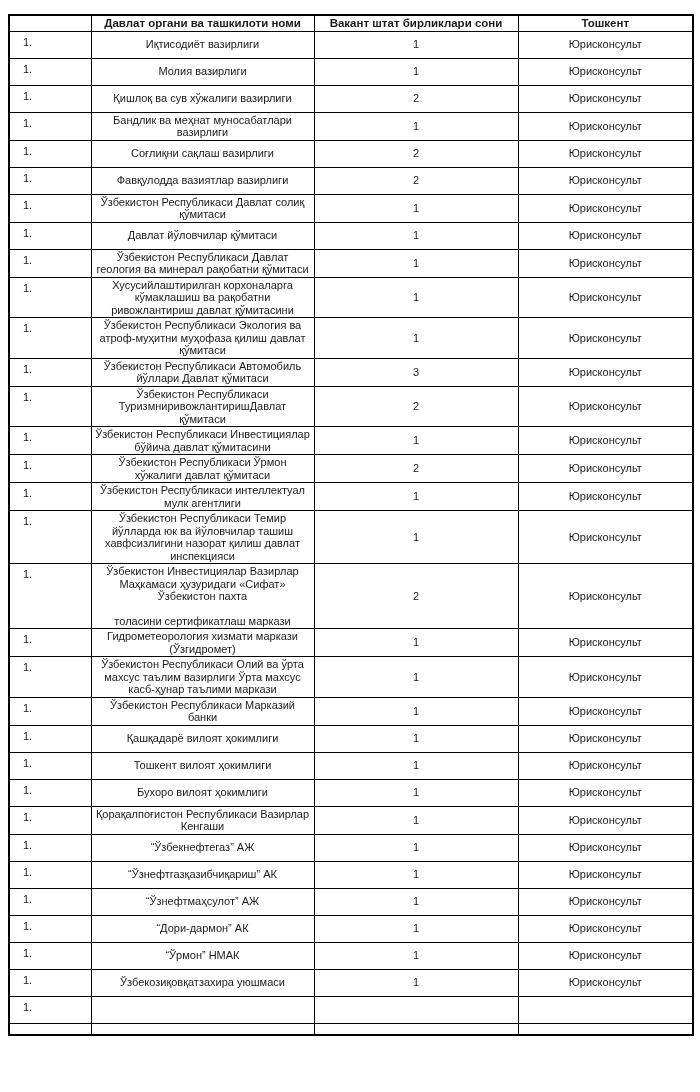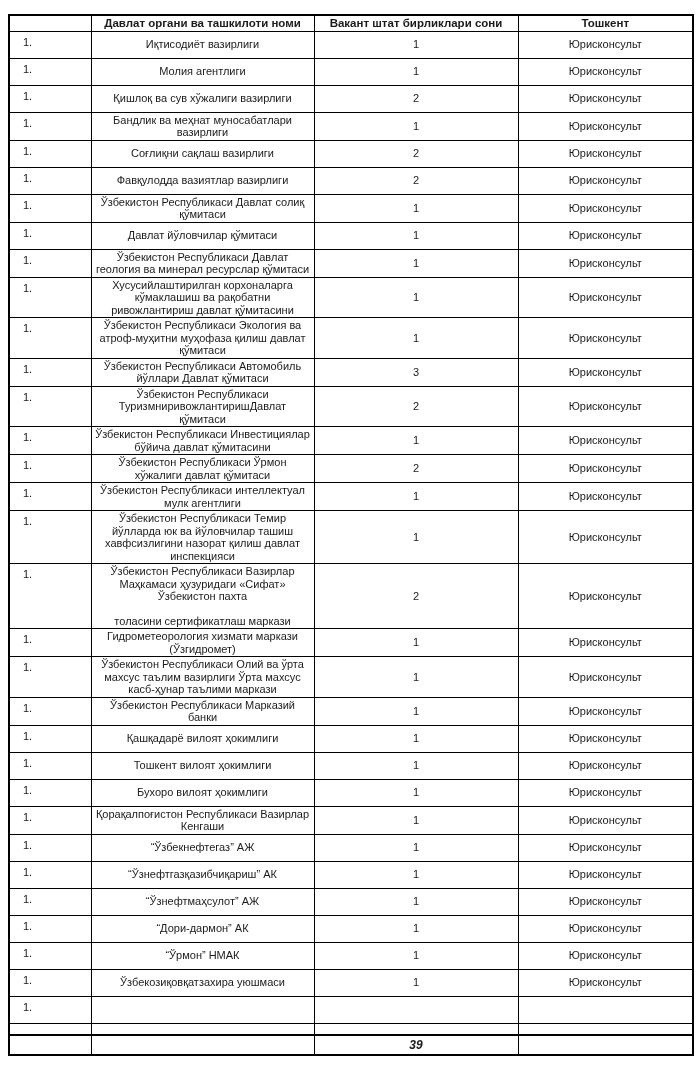--- a/index.html
+++ b/index.html
@@ -91,21 +91,21 @@
     <td class="c-num"><span>1.</span></td>
     <td class="c-name">
             <div class="nm">Иқтисодиёт вазирлиги</div>
           </td>
     <td class="c-count">1</td>
     <td class="c-pos">Юрисконсульт</td>
   </tr>
         <tr>
     <td class="c-num"><span>1.</span></td>
     <td class="c-name">
-            <div class="nm">Молия агентлиги</div>
+            <div class="nm">Молия вазирлиги</div>
           </td>
     <td class="c-count">1</td>
     <td class="c-pos">Юрисконсульт</td>
   </tr>
         <tr>
     <td class="c-num"><span>1.</span></td>
     <td class="c-name">
             <div class="nm">Қишлоқ ва сув хўжалиги вазирлиги</div>
           </td>
     <td class="c-count">2</td>
@@ -147,21 +147,21 @@
     <td class="c-num"><span>1.</span></td>
     <td class="c-name">
             <div class="nm">Давлат йўловчилар қўмитаси</div>
           </td>
     <td class="c-count">1</td>
     <td class="c-pos">Юрисконсульт</td>
   </tr>
         <tr>
     <td class="c-num"><span>1.</span></td>
     <td class="c-name">
-            <div class="nm">Ўзбекистон Республикаси Давлат геология ва минерал ресурслар қўмитаси</div>
+            <div class="nm">Ўзбекистон Республикаси Давлат геология ва минерал рақобатни қўмитаси</div>
           </td>
     <td class="c-count">1</td>
     <td class="c-pos">Юрисконсульт</td>
   </tr>
         <tr>
     <td class="c-num"><span>1.</span></td>
     <td class="c-name">
             <div class="nm">Хусусийлаштирилган корхоналарга кўмаклашиш ва рақобатни ривожлантириш давлат қўмитасини</div>
           </td>
     <td class="c-count">1</td>
@@ -219,21 +219,21 @@
     <td class="c-num"><span>1.</span></td>
     <td class="c-name">
             <div class="nm">Ўзбекистон Республикаси Темир йўлларда юк ва йўловчилар ташиш хавфсизлигини назорат қилиш давлат инспекцияси</div>
           </td>
     <td class="c-count">1</td>
     <td class="c-pos">Юрисконсульт</td>
   </tr>
         <tr>
     <td class="c-num"><span>1.</span></td>
     <td class="c-name">
-            <div class="nm">Ўзбекистон Республикаси Вазирлар Маҳкамаси ҳузуридаги «Сифат» Ўзбекистон пахта</div>
+            <div class="nm">Ўзбекистон Инвестициялар Вазирлар Маҳкамаси ҳузуридаги «Сифат» Ўзбекистон пахта</div>
             <div class="nm2">толасини сертификатлаш маркази</div>
           </td>
     <td class="c-count">2</td>
     <td class="c-pos">Юрисконсульт</td>
   </tr>
         <tr>
     <td class="c-num"><span>1.</span></td>
     <td class="c-name">
             <div class="nm">Гидрометеорология хизмати маркази (Ўзгидромет)</div>
           </td>
@@ -343,25 +343,17 @@
           </td>
     <td class="c-count"></td>
     <td class="c-pos"></td>
   </tr>
         <tr class="row-spacer">
     <td class="c-num"><span></span></td>
     <td class="c-name">
             <div class="nm"></div>
           </td>
     <td class="c-count"></td>
-    <td class="c-pos"></td>
-  </tr>
-        <tr class="row-total">
-    <td class="c-num"><span></span></td>
-    <td class="c-name">
-            <div class="nm"></div>
-          </td>
-    <td class="c-count">39</td>
     <td class="c-pos"></td>
   </tr>
       </tbody>
   </table>
 </div>
 
 </body></html>

